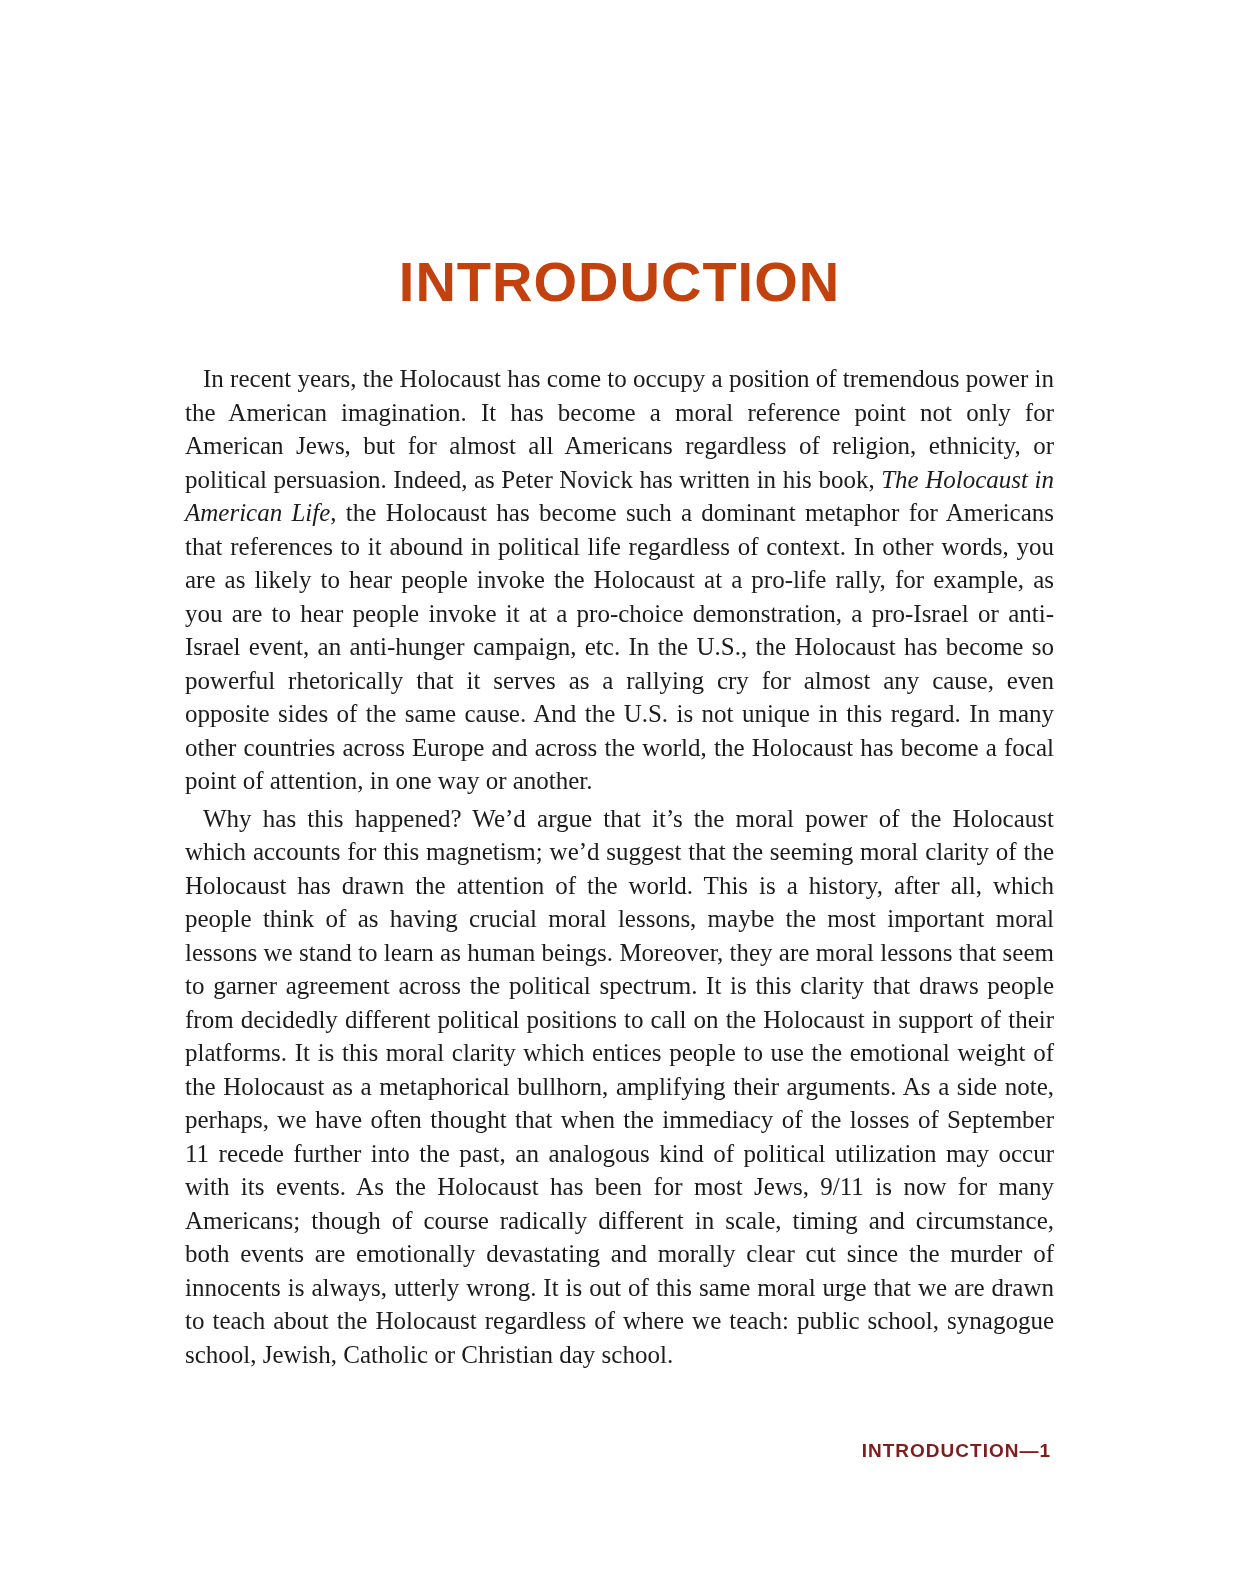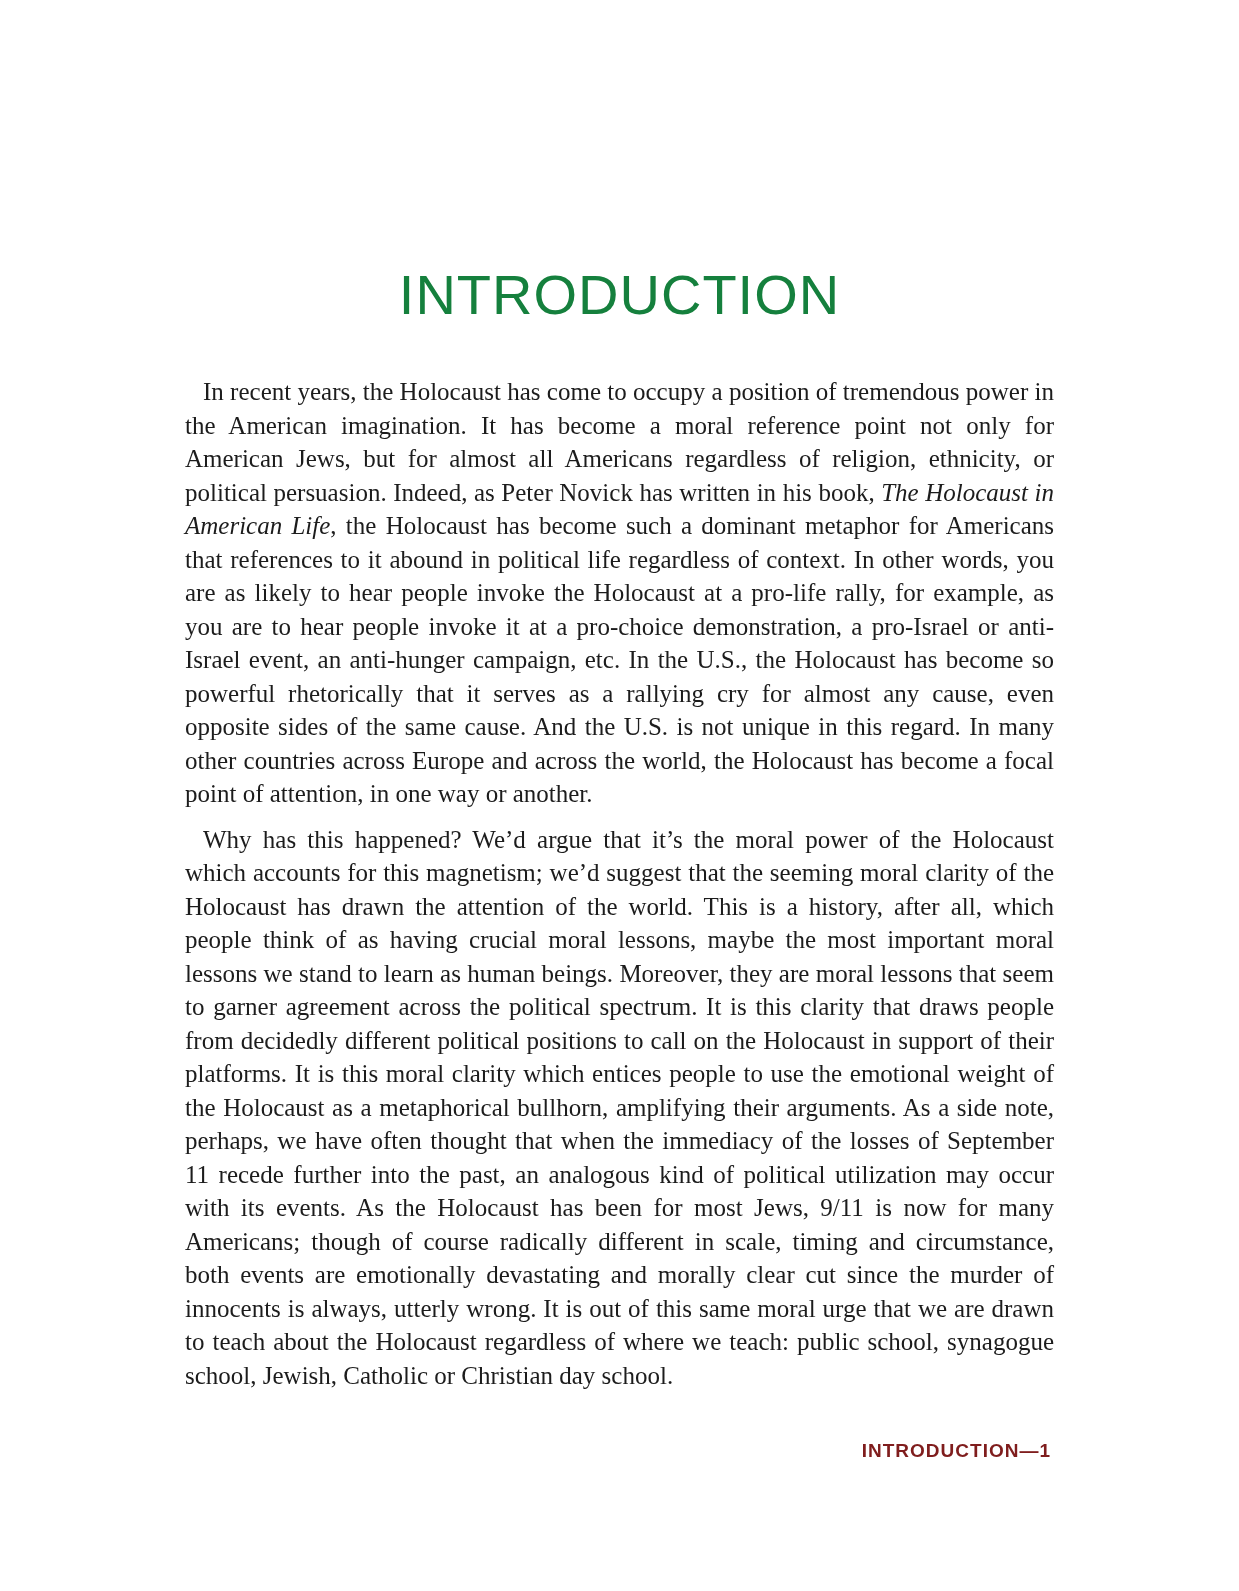--- a/index.html
+++ b/index.html
@@ -19,33 +19,33 @@
     inset: 0;
     background: #ffffff;
   }
   .content {
     position: absolute;
     left: 185px;
     top: 0;
     width: 869px;
   }
   .page-title {
-    margin: 17px;
+    margin: 4px;
     padding-top: 250px;
     text-align: center;
     font-family: "Liberation Sans", sans-serif;
-    font-weight: normal;
+    font-weight: bold;
     font-size: 56px;
     line-height: 1;
     letter-spacing: 1px;
-    color: #15803d;
+    color: #c2410c;
     margin-bottom: 52px;
   }
   .body-text p {
-    margin: 12px 0 4px 0;
+    margin: 4px 0 4px 0;
     text-align: justify;
     text-indent: 18px;
     font-family: "Liberation Serif", serif;
     font-size: 25px;
     line-height: 33.5px;
     color: #1c1c1c;
   }
   .body-text p span.italic {
     font-style: italic;
   }

